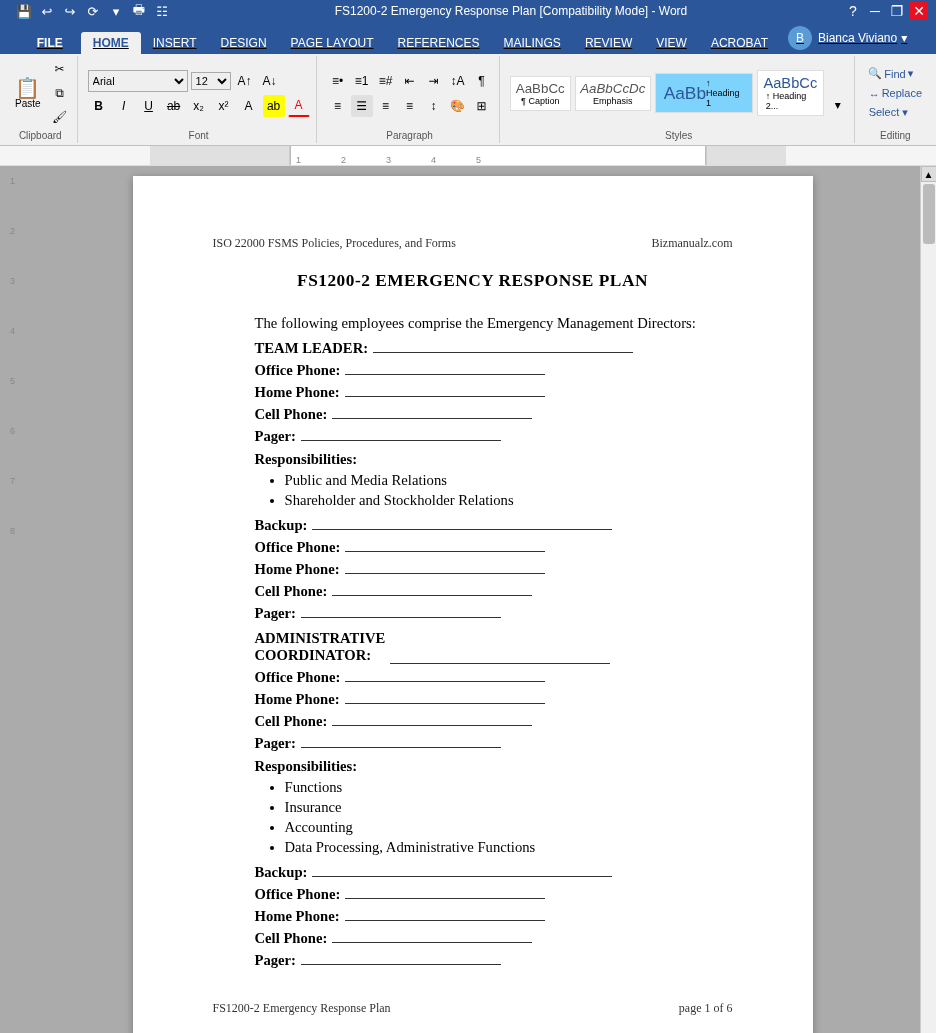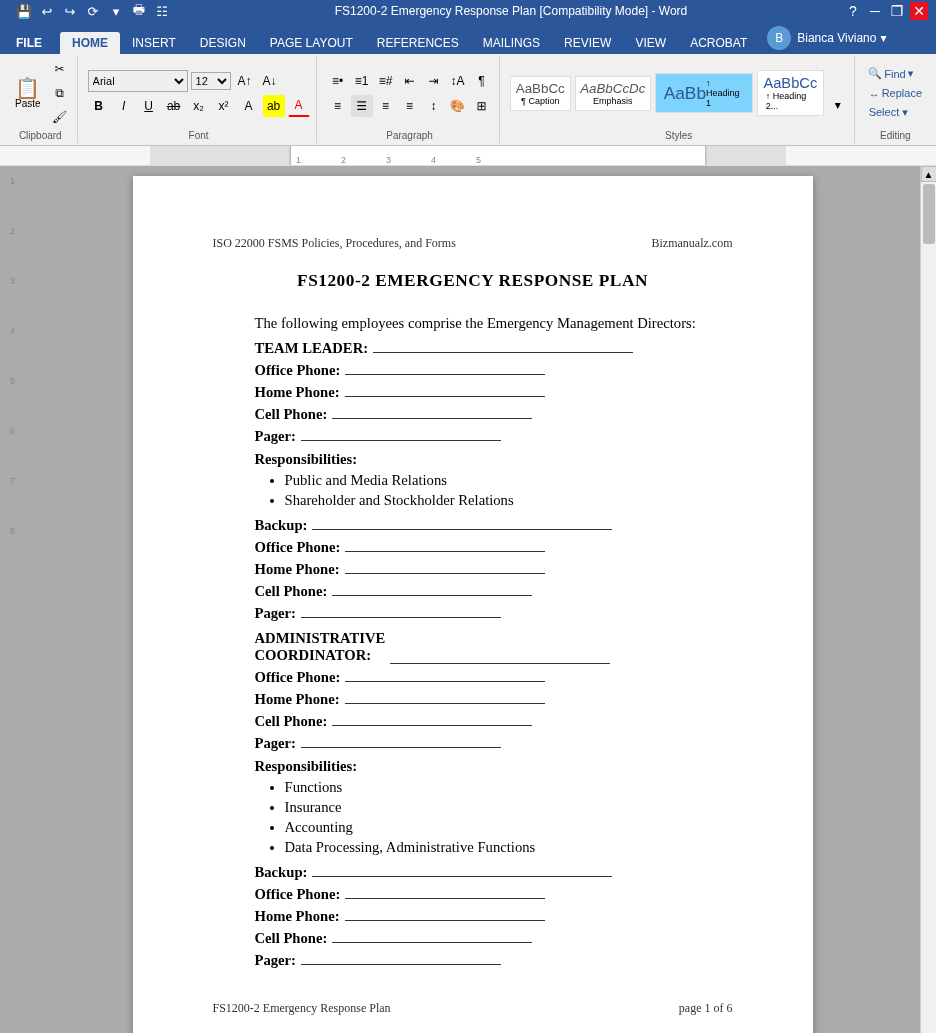--- a/index.html
+++ b/index.html
@@ -307,21 +307,21 @@
   </div>
   <div class="title-bar-title">FS1200-2 Emergency Response Plan [Compatibility Mode] - Word</div>
   <div class="title-bar-controls">
     <button class="title-bar-btn">?</button>
     <button class="title-bar-btn">─</button>
     <button class="title-bar-btn">❐</button>
     <button class="title-bar-btn">✕</button>
   </div>
 </div>
 
-<div style="display:flex; background:#2b579a; align-items:flex-end; justify-content:flex-start;">
+<div style="display:flex; background:#2b579a; align-items:flex-end; justify-content:center;text-decoration:underline;">
   <div style="display:flex; align-items:flex-end;">
     <div class="ribbon-tab active" style="background:#2b579a; color:white; font-weight:bold; padding: 4px 16px; margin-right:2px;">FILE</div>
     <div class="ribbon-tab active" style="background:#f0f0f0; color:#2b579a; font-weight:bold;">HOME</div>
     <div class="ribbon-tab">INSERT</div>
     <div class="ribbon-tab">DESIGN</div>
     <div class="ribbon-tab">PAGE LAYOUT</div>
     <div class="ribbon-tab">REFERENCES</div>
     <div class="ribbon-tab">MAILINGS</div>
     <div class="ribbon-tab">REVIEW</div>
     <div class="ribbon-tab">VIEW</div>

